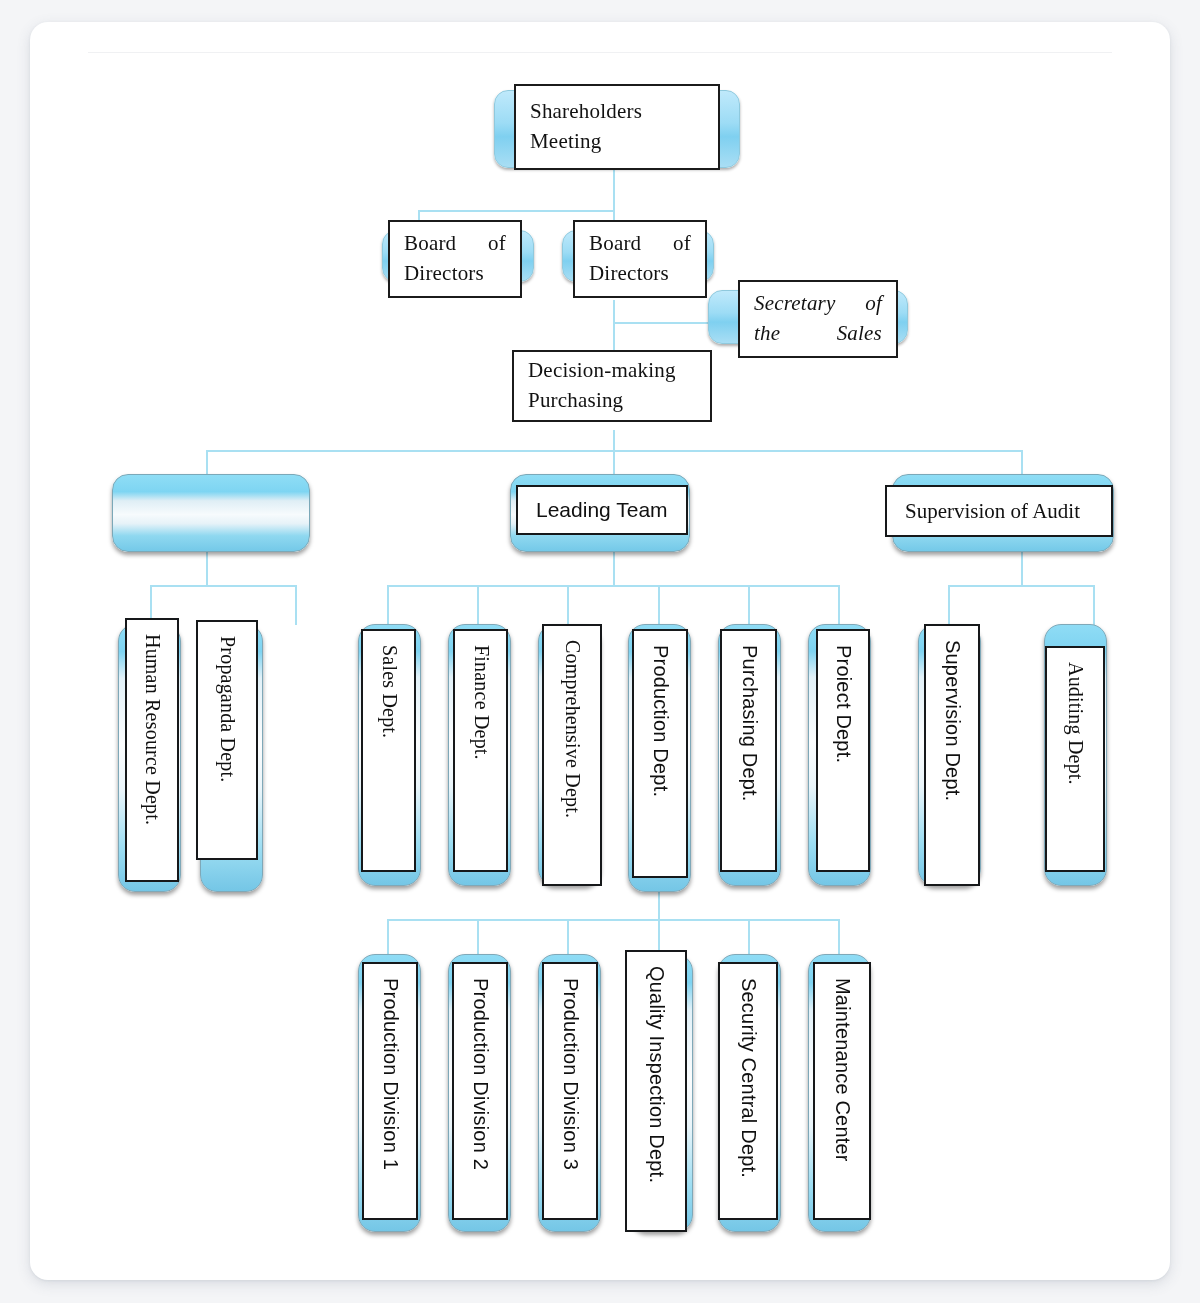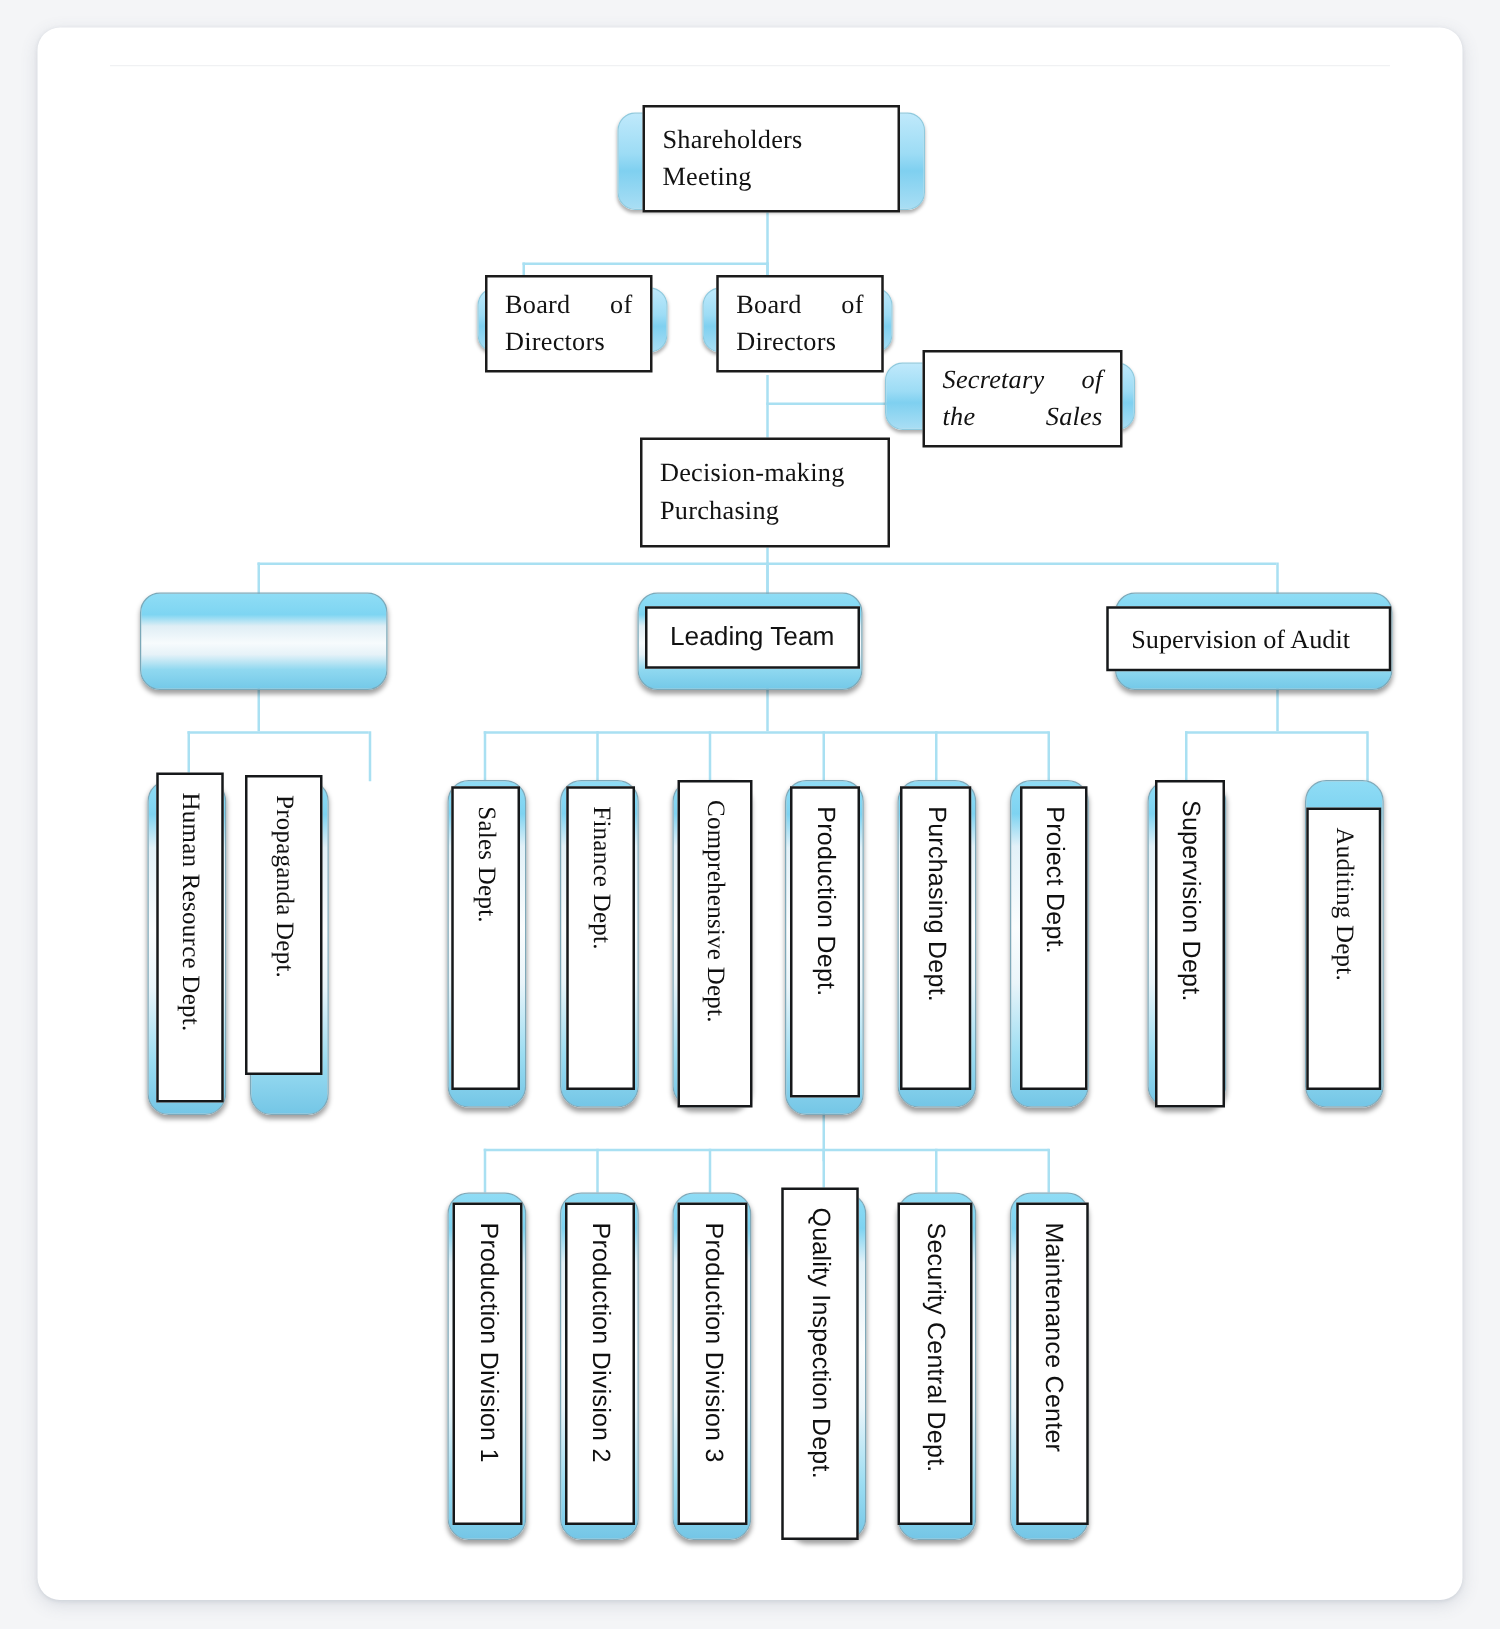--- a/index.html
+++ b/index.html
@@ -206,21 +206,21 @@
       <div class="back" style="left:0px; top:10px; width:200px; height:54px;"></div>
       <div class="face" style="left:30px; top:0px; width:160px; height:78px;font-style:italic;">
         <div class="txt">
           <div>Secretary  of</div>
           <div class="left">the Sales</div>
         </div>
       </div>
     </div>
 
     <div class="node" style="left:482px; top:328px; width:210px; height:82px;">
-      <div class="face" style="left:0px; top:0px; width:200px; height:88px;">
+      <div class="face" style="left:0px; top:0px; width:200px; height:72px;">
         <div class="txt left">
           <div>Decision-making</div>
           <div>Purchasing</div>
         </div>
       </div>
     </div>
 
     <div class="n3" style="left:82px; top:452px; width:198px; height:78px;">
       <div class="back3"></div>
     </div>

